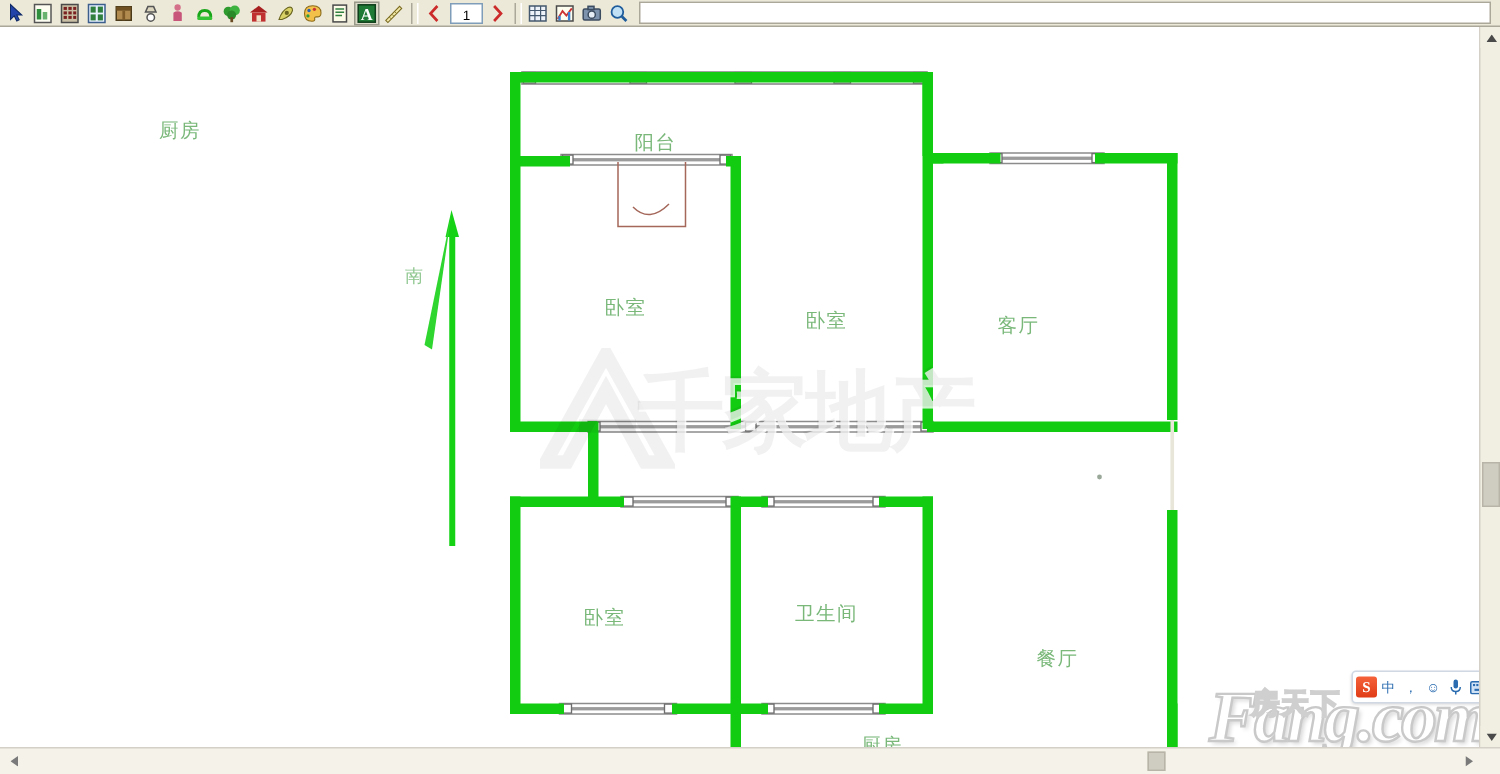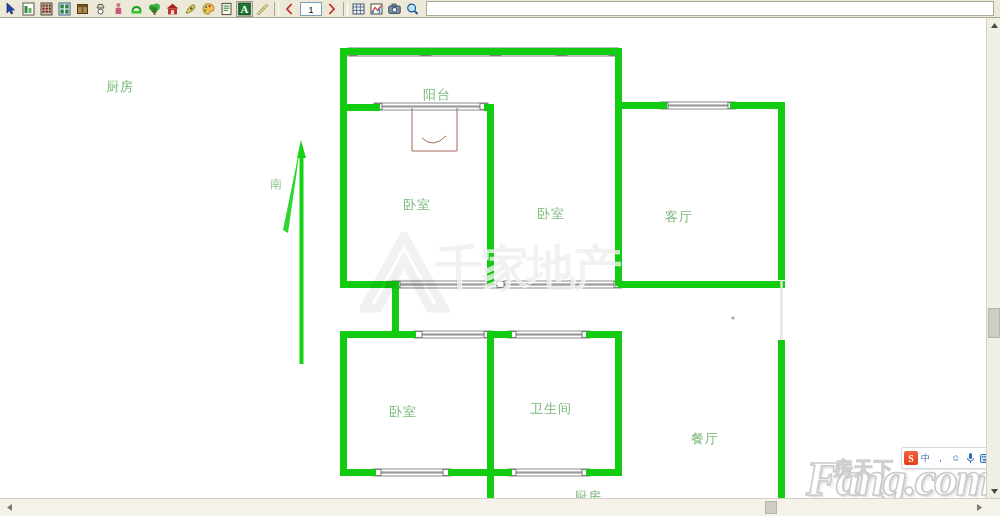--- a/index.html
+++ b/index.html
@@ -152,22 +152,22 @@
 
   
   #watermark-center {
     position: absolute;
     left: 360px; top: 210px;
     width: 300px; height: 95px;
     pointer-events: none;
   }
   #wm-text {
     position:absolute;
-    left: 75px; top: 8px;
-    font-size: 48px;
+    left: 65px; top: 8px;
+    font-size: 58px;
     font-weight: bold;
     color: rgba(0,0,0,0.055);
     font-family: Liberation Sans, sans-serif;
     letter-spacing: -2px;
     white-space: nowrap;
     text-shadow: 1px 1px 0 rgba(255,255,255,0.8);
   }
   #wm-mark {
     position:absolute; left:0; top:4px;
   }

